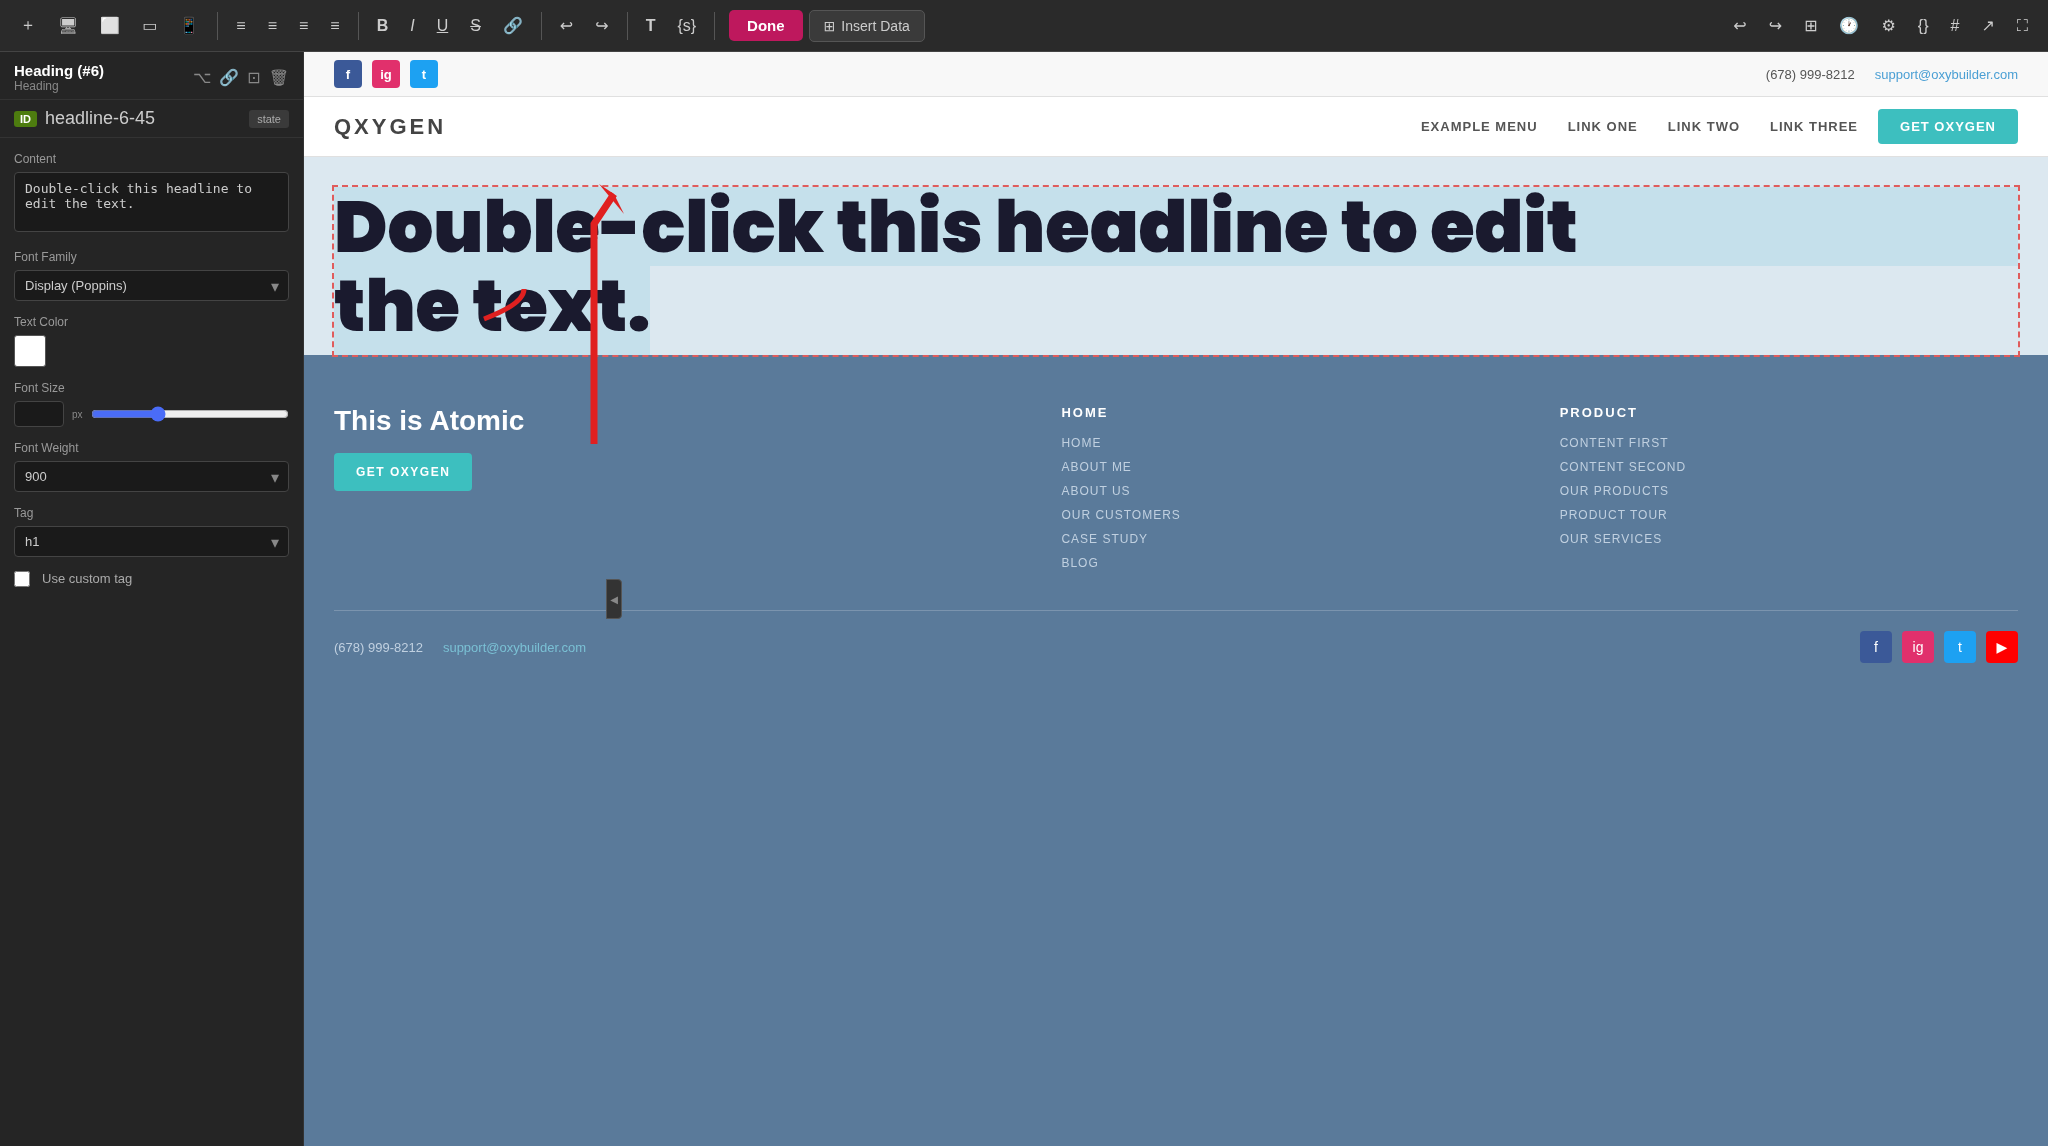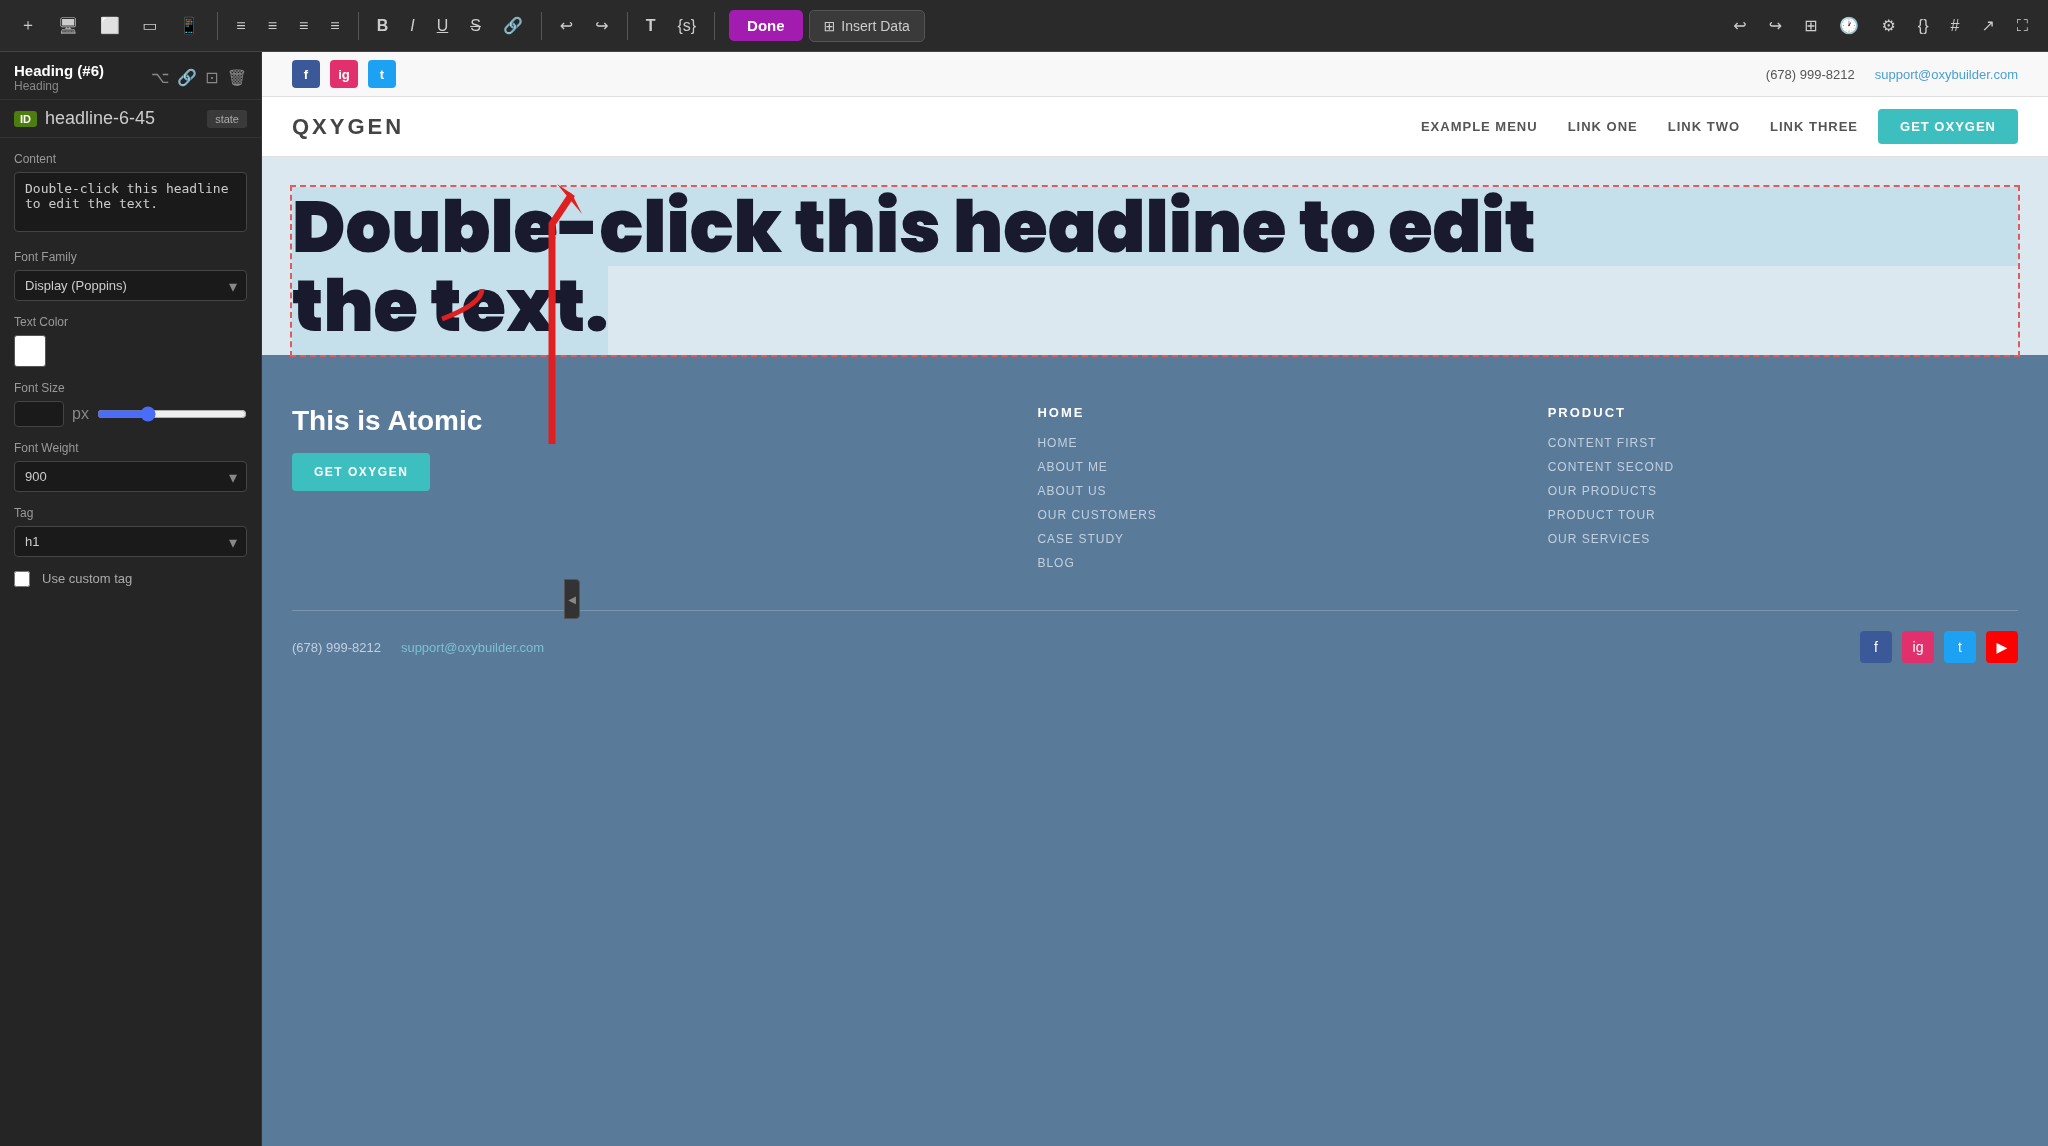--- a/index.html
+++ b/index.html
@@ -22,21 +22,21 @@
       cursor: pointer;
       padding: 6px 8px;
       border-radius: 4px;
       font-size: 16px;
       display: flex;
       align-items: center;
       justify-content: center;
     }
     .toolbar-separator { width: 1px; height: 28px; background: #555; margin: 0 4px; }
     .toolbar-done-btn {
-      background: #a21caf;
+      background: #be185d;
       border: none;
       color: white;
       padding: 7px 18px;
       border-radius: 5px;
       font-size: 15px;
       font-weight: 600;
       cursor: pointer;
       margin-left: 4px;
     }
     .toolbar-insert-btn {
@@ -54,21 +54,21 @@
     .toolbar-spacer { flex: 1; }
 
     
     .main-layout {
       display: flex;
       height: calc(1146px - 52px);
     }
 
     
     .left-panel {
-      width: 262px;
+      width: 304px;
       background: #252525;
       border-right: 1px solid #333;
       display: flex;
       flex-direction: column;
       flex-shrink: 0;
     }
     .panel-header {
       padding: 10px 14px 6px;
       display: flex;
       align-items: center;
@@ -211,21 +211,21 @@
     .px-input {
       background: #1a1a1a;
       border: 1px solid #444;
       border-radius: 4px;
       color: #ccc;
       font-size: 12px;
       padding: 5px 6px;
       width: 50px;
       text-align: right;
     }
-    .px-label { color: #888; font-size: 16px; }
+    .px-label { color: #888; font-size: 10px; }
     .range-slider {
       flex: 1;
       accent-color: #4a6cf7;
       cursor: pointer;
     }
     .custom-tag-row {
       display: flex;
       align-items: flex-start;
       gap: 12px;
       margin-top: 14px;

